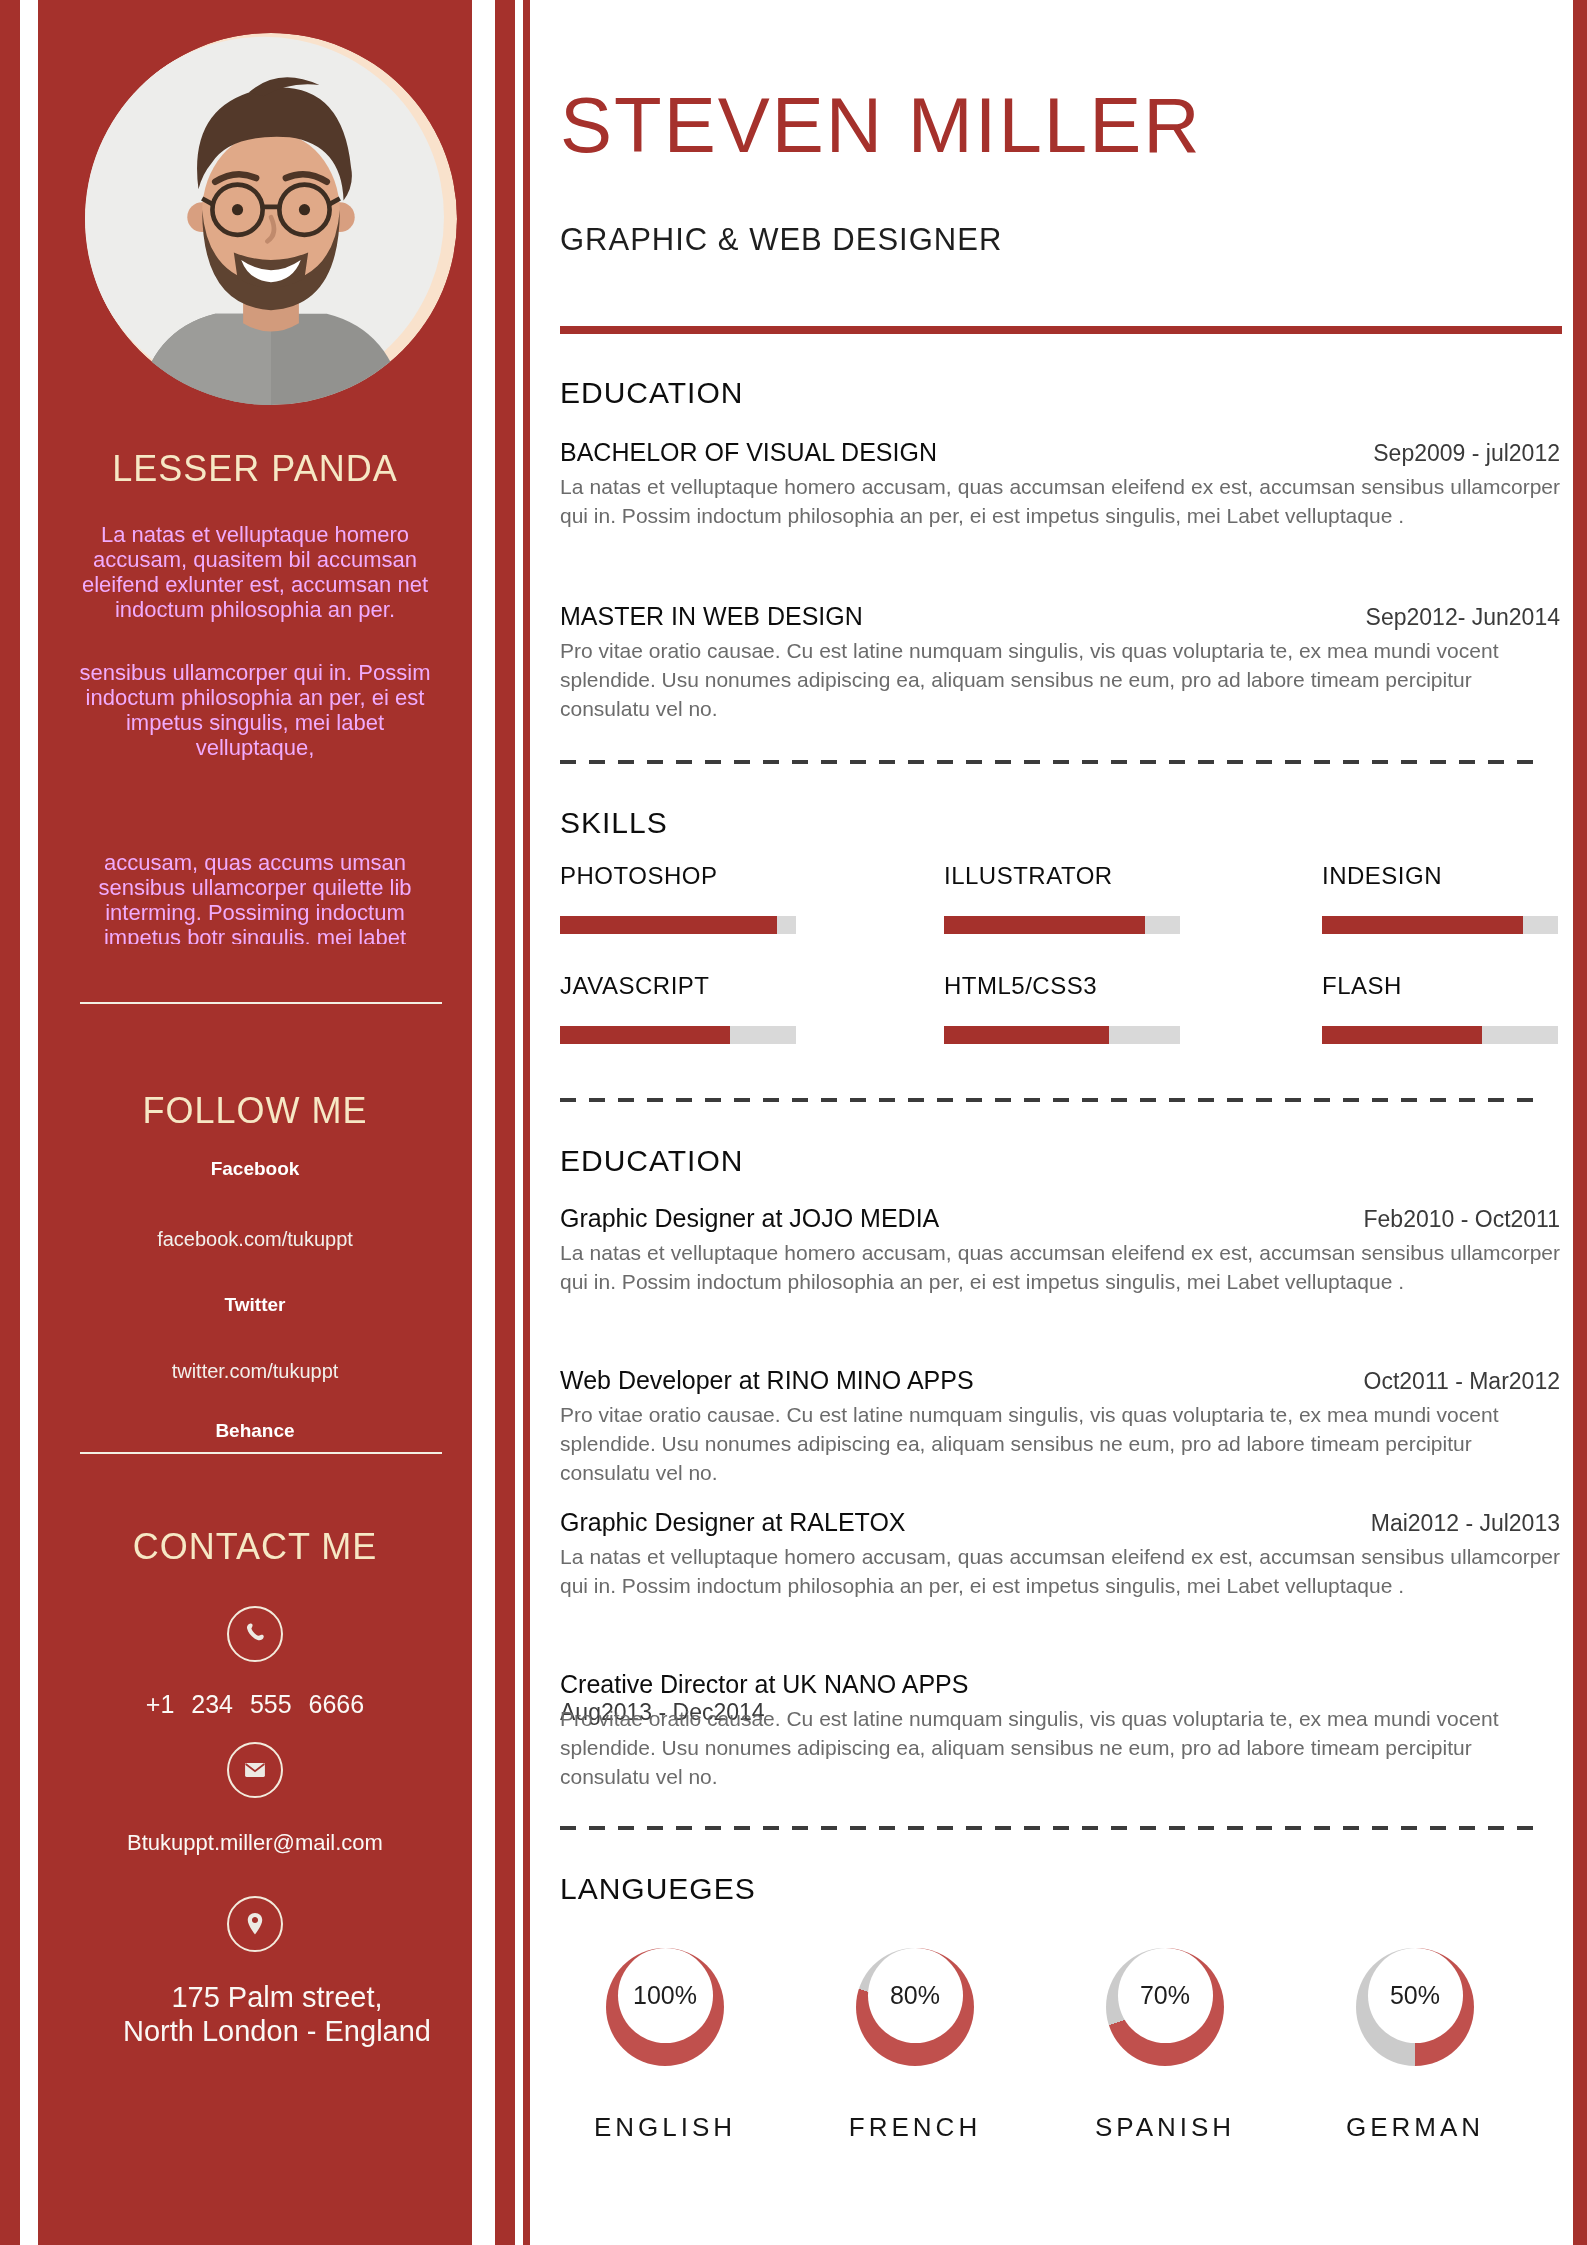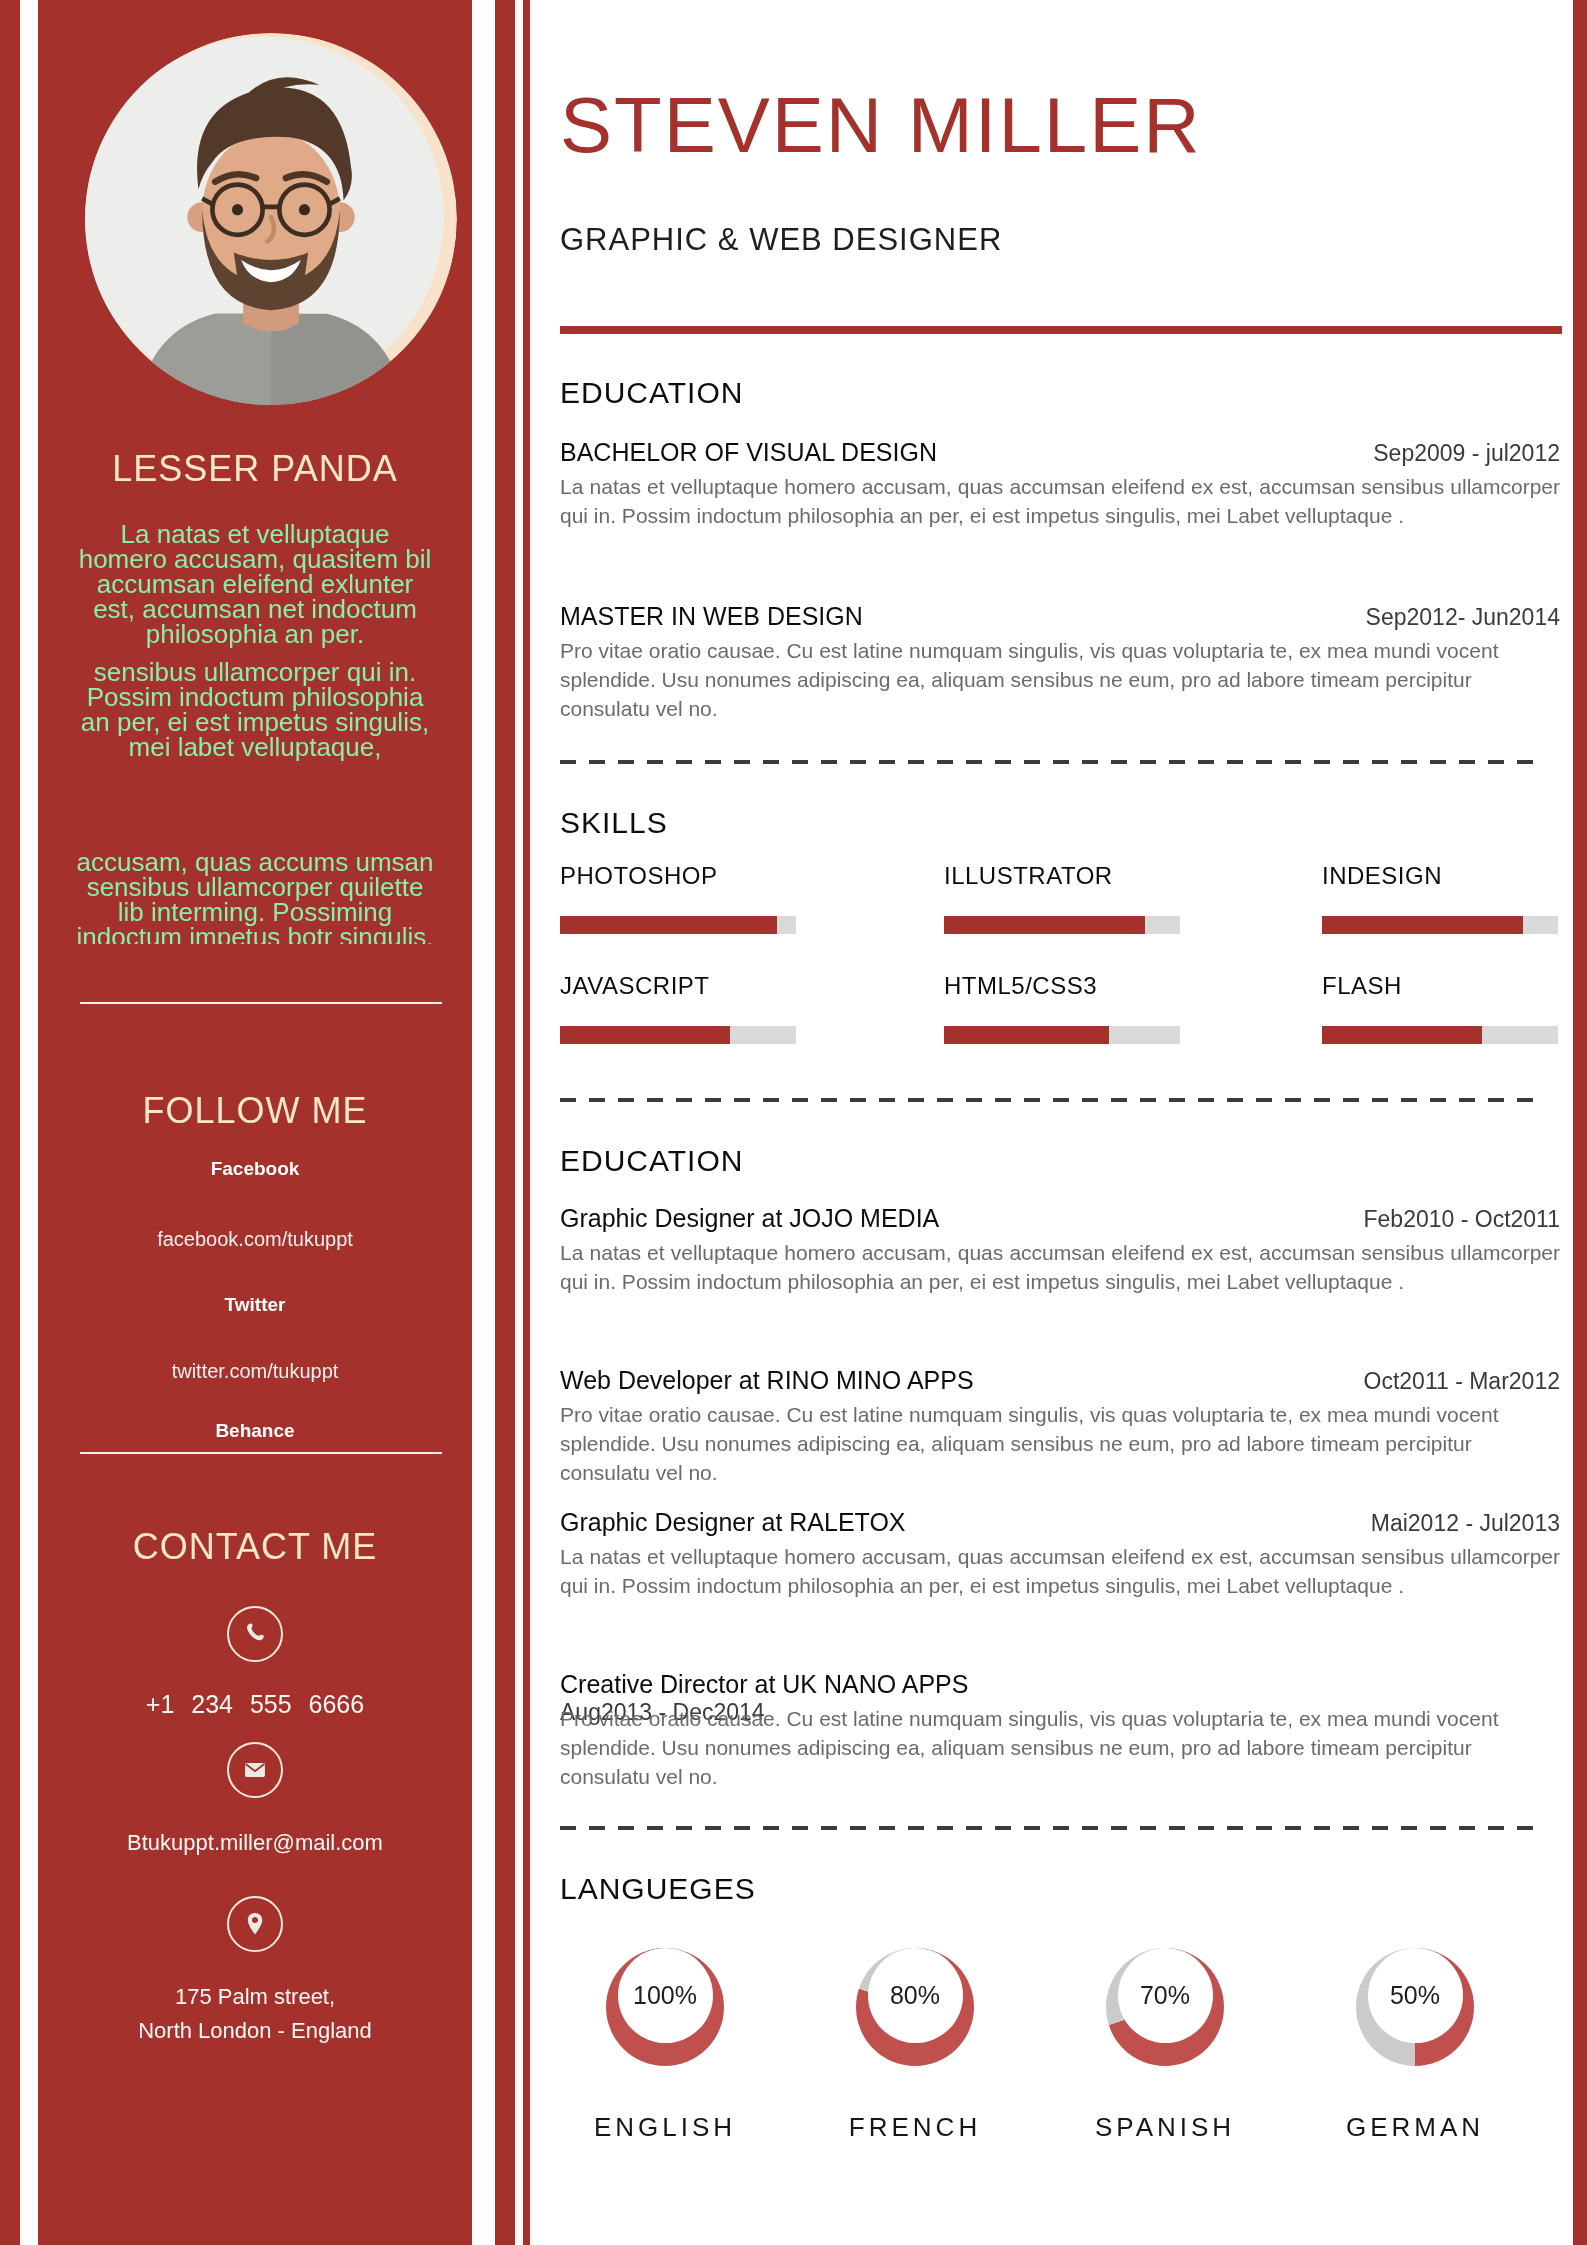--- a/index.html
+++ b/index.html
@@ -19,21 +19,21 @@
   .sidebar > * { position:absolute; left:0; width:100%; text-align:center; }
 
   .photo-wrap { left:47px; top:33px; width:372px; height:372px; }
   .photo-wrap svg { display:block; width:100%; height:100%; }
 
   .side-heading { color:#F6E8C5; font-size:36px; letter-spacing:1px; font-weight:400; }
   .heading-name    { top:448px; }
   .heading-follow  { top:1090px; }
   .heading-contact { top:1526px; }
 
-  .side-para { font-size:26px; line-height:25px; color:#86efac; padding:0 38px; }
+  .side-para { font-size:22px; line-height:25px; color:#f0abfc; padding:0 38px; }
   .para-1 { top:522px; }
   .para-2 { top:660px; }
   .para-3 { top:850px; max-height:94px; overflow:hidden; }
 
   .side-divider { height:2px; background:#F3EFE4; width:362px; left:42px; }
   .divider-1 { top:1002px; }
   .divider-2 { top:1452px; }
 
   .social-label  { font-size:19px; font-weight:bold; color:#FFFFFF; }
   .social-handle { font-size:20px; color:#F2F0EC; }
@@ -41,21 +41,21 @@
   .tw-label { top:1294px; } .tw-handle { top:1360px; }
   .be-label { top:1420px; }
 
   .contact-icon { top:0; left:50%; width:56px; height:56px; margin-left:-28px;
                   border:2px solid #F3EBDD; border-radius:50%;
                   display:flex; align-items:center; justify-content:center; }
   .icon-phone { top:1606px; } .icon-mail { top:1742px; } .icon-pin { top:1896px; }
   .contact-text { color:#FAF8F5; }
   .phone-text { top:1690px; font-size:25px; word-spacing:10px; }
   .email-text { top:1830px; font-size:22px; }
-  .addr-text  { top:1980px; font-size:22px; line-height:34px; }
+  .addr-text  { top:1980px; font-size:29px; line-height:34px;margin-left:22px; }
 
   
   .main { position:absolute; left:560px; top:0; width:1000px; }
   .main > * { position:absolute; left:0; width:100%; }
 
   .person-name { top:80px;  font-size:78px; letter-spacing:2px; color:#A5312C; font-weight:400; white-space:nowrap; }
   .person-role { top:222px; font-size:31px; letter-spacing:1px; color:#1E1E1E; }
   .red-rule { top:326px; height:8px; width:1002px; background:#A5312C; }
 
   .section-heading { font-size:30px; letter-spacing:1px; color:#0D0D0D; font-weight:400; }

